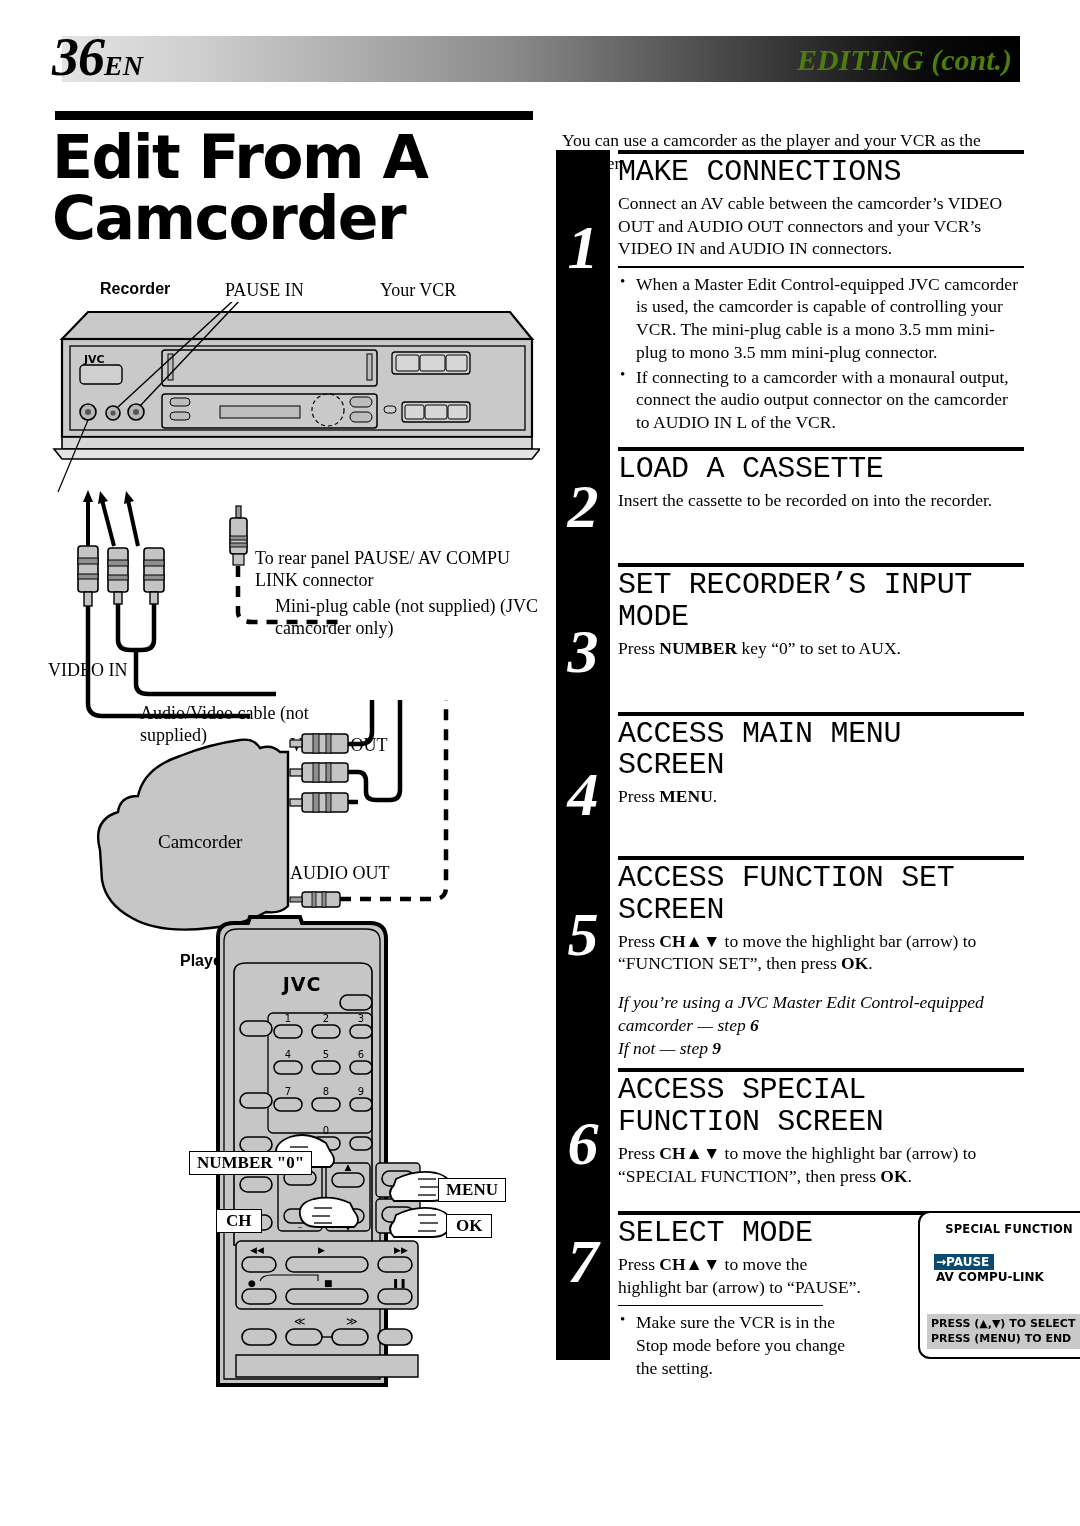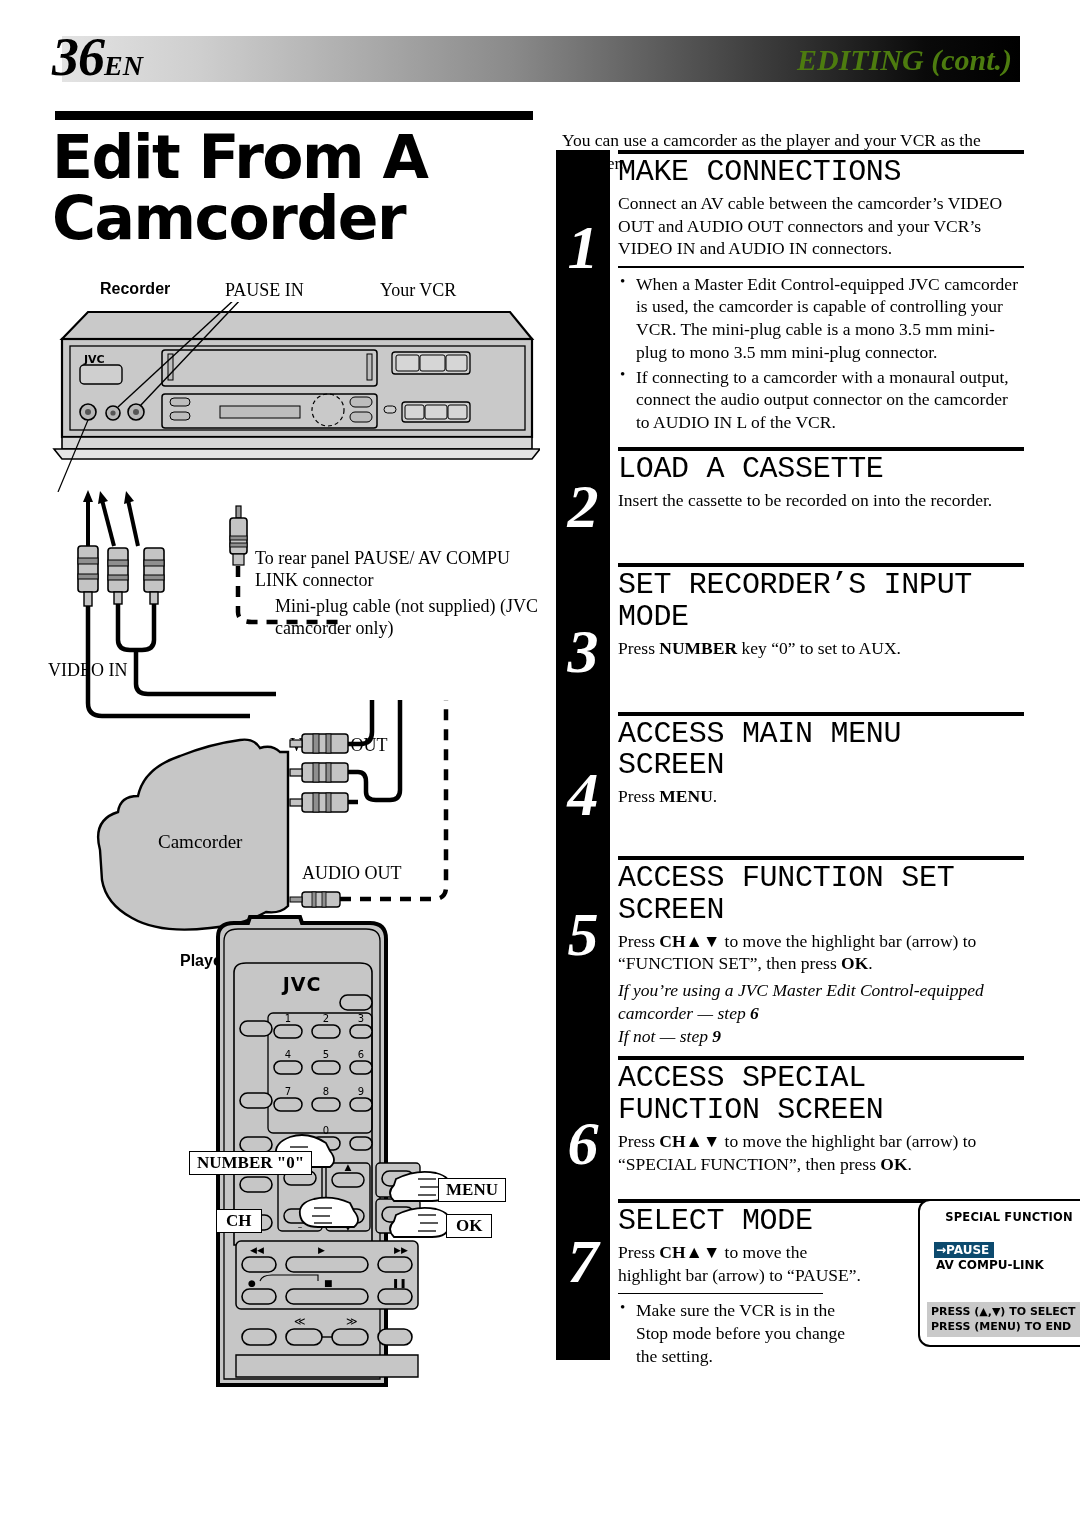--- a/index.html
+++ b/index.html
@@ -167,22 +167,23 @@
         <rect x="190" y="48" width="17" height="4" fill="#8f8f8f" stroke="#000" stroke-width="0.9"></rect>
         <rect x="190" y="55" width="17" height="4" fill="#8f8f8f" stroke="#000" stroke-width="0.9"></rect>
         <rect x="193" y="66" width="11" height="11" fill="#c4c4c4" stroke="#000" stroke-width="1.2"></rect>
       </g>
       <path d="M198,78 L198,124 Q198,134 212,134 L300,134" fill="none" stroke="#000" stroke-width="4.5" stroke-dasharray="11,9"></path>
     </svg>
 
     <div class="lbl" style="left:8px;top:380px;line-height:1.2;"><span>VIDEO IN</span></div>
     <div class="lbl" style="left:215px;top:268px;line-height:1.22;white-space:normal;width:270px;">To rear panel PAUSE/ AV COMPU LINK connector</div>
     <div class="lbl" style="left:235px;top:316px;line-height:1.22;white-space:normal;width:265px;">Mini-plug cable (not supplied) (JVC camcorder only)</div>
+    <div class="lbl" style="left:100px;top:423px;line-height:1.22;white-space:normal;width:200px;">Audio/Video cable (not supplied)</div>
     <div class="lbl" style="left:250px;top:455px;line-height:1.12;"><span>VIDEO OUT</span></div>
-    <div class="lbl" style="left:250px;top:583px;padding-left:12px;">AUDIO OUT</div>
+    <div class="lbl" style="left:250px;top:583px;">AUDIO OUT</div>
     <div class="lbl" style="left:250px;top:640px;">EDIT</div>
     <div class="lbl bold" style="left:140px;top:672px;">Player</div>
 
     <svg width="500" height="280" style="position:absolute;left:0px;top:420px;">
       <path d="M60,150 Q52,120 78,112 Q80,96 98,96 Q104,68 140,56 Q170,44 200,40 Q214,38 220,48
                Q232,44 240,52 L248,52 L248,206 Q240,214 226,212 Q200,226 170,228
                Q120,234 92,218 Q66,204 62,180 Z" fill="#c6c6c6" stroke="#000" stroke-width="2.4"></path>
       <text x="118" y="148" font-family="Liberation Serif, serif" font-size="19">Camcorder</text>
 
       <g>
@@ -390,21 +391,21 @@
     <div class="step" style="margin-top:52px;">
       <div class="rule-thick"></div>
       <h2>ACCESS MAIN MENU SCREEN</h2>
       <p><span>Press </span><b>MENU</b><span>.</span></p>
     </div>
 
     <div class="step" style="margin-top:48px;">
       <div class="rule-thick"></div>
       <h2>ACCESS FUNCTION SET SCREEN</h2>
       <p><span>Press </span><b>CH▲▼</b><span> to move the highlight bar (arrow) to “FUNCTION SET”, then press </span><b>OK</b><span>.</span></p>
-      <p class="ital" style="margin-top:4px;"><span>If you’re using a JVC Master Edit Control-equipped camcorder — step </span><b>6</b><br><span>If not — step </span><b>9</b></p>
+      <p class="ital" style="margin-top:16px;"><span>If you’re using a JVC Master Edit Control-equipped camcorder — step </span><b>6</b><br><span>If not — step </span><b>9</b></p>
     </div>
 
     <div class="step" style="margin-top:9px;">
       <div class="rule-thick"></div>
       <h2>ACCESS SPECIAL FUNCTION SCREEN</h2>
       <p><span>Press </span><b>CH▲▼</b><span> to move the highlight bar (arrow) to “SPECIAL FUNCTION”, then press </span><b>OK</b><span>.</span></p>
     </div>
 
     <div class="step" style="margin-top:24px;">
       <div class="rule-thick"></div>

